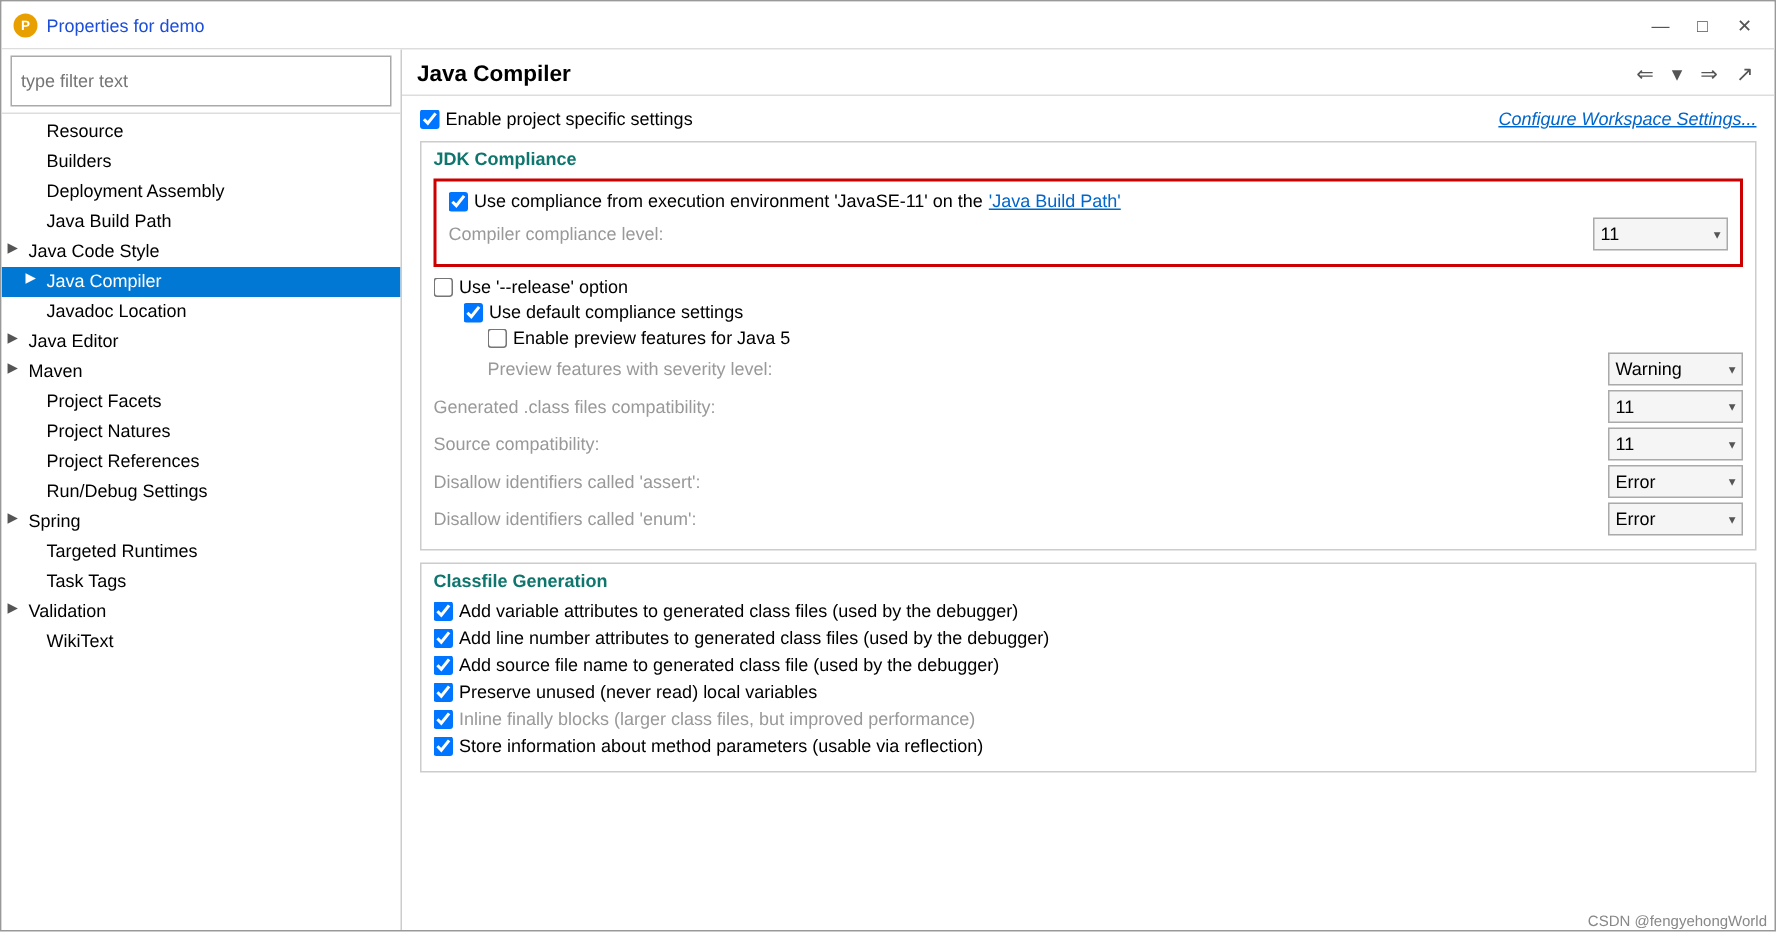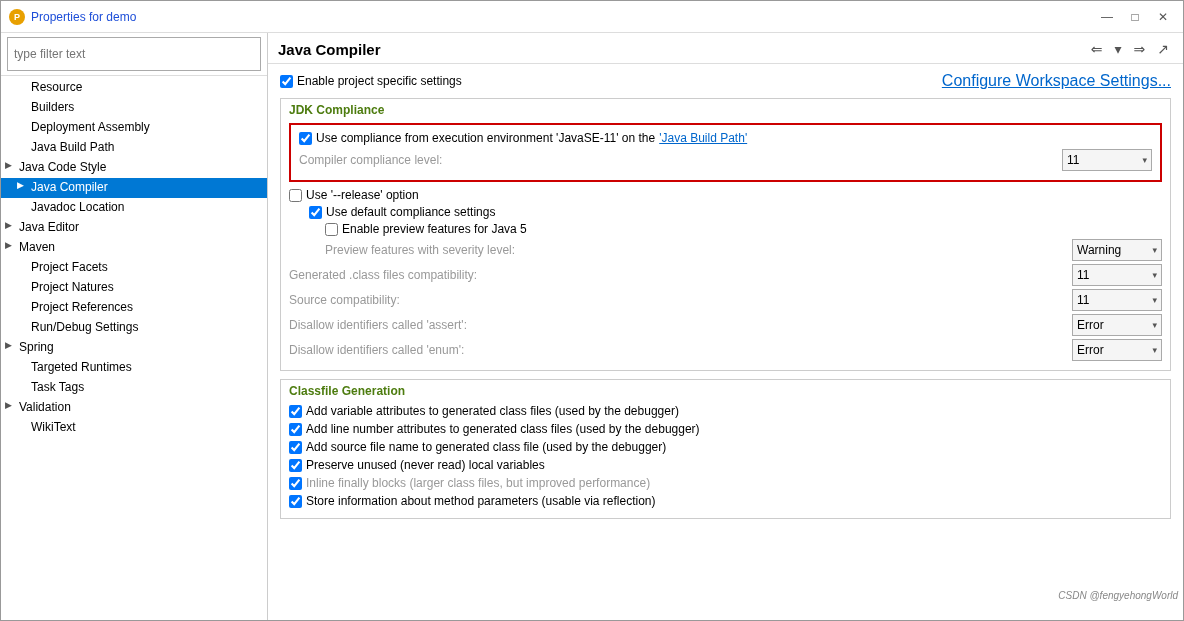--- a/index.html
+++ b/index.html
@@ -155,28 +155,29 @@
       cursor: pointer;
       font-size: 12px;
     }
     .checkbox-label input[type=checkbox] {
       margin: 0;
     }
     .configure-link {
       color: #0066cc;
       text-decoration: underline;
       cursor: pointer;
-      font-size: 16px;
+      font-size: 12px;
       margin-left: auto;
+      font-style: italic;
     }
     .section-group-title {
       font-size: 12px;
       font-weight: bold;
       margin-bottom: 6px;
-      color: #4d7c0f;
+      color: #0f766e;
     }
 
     .jdk-compliance-box {
       border: 2px solid #cc0000;
       padding: 6px 8px;
       margin-bottom: 6px;
     }
 
     .field-row {
       display: flex;
@@ -209,25 +210,24 @@
       color: #0066cc;
       text-decoration: underline;
       cursor: pointer;
     }
     .grayed {
       color: #999;
     }
 
     .watermark {
       position: absolute;
-      bottom: 20px;
+      bottom: 1px;
       right: 6px;
       font-size: 10px;
       color: #888;
-      font-style: italic;
     }
 
     .indented {
       padding-left: 20px;
     }
     .indented2 {
       padding-left: 36px;
     }
   </style>
 </head>

